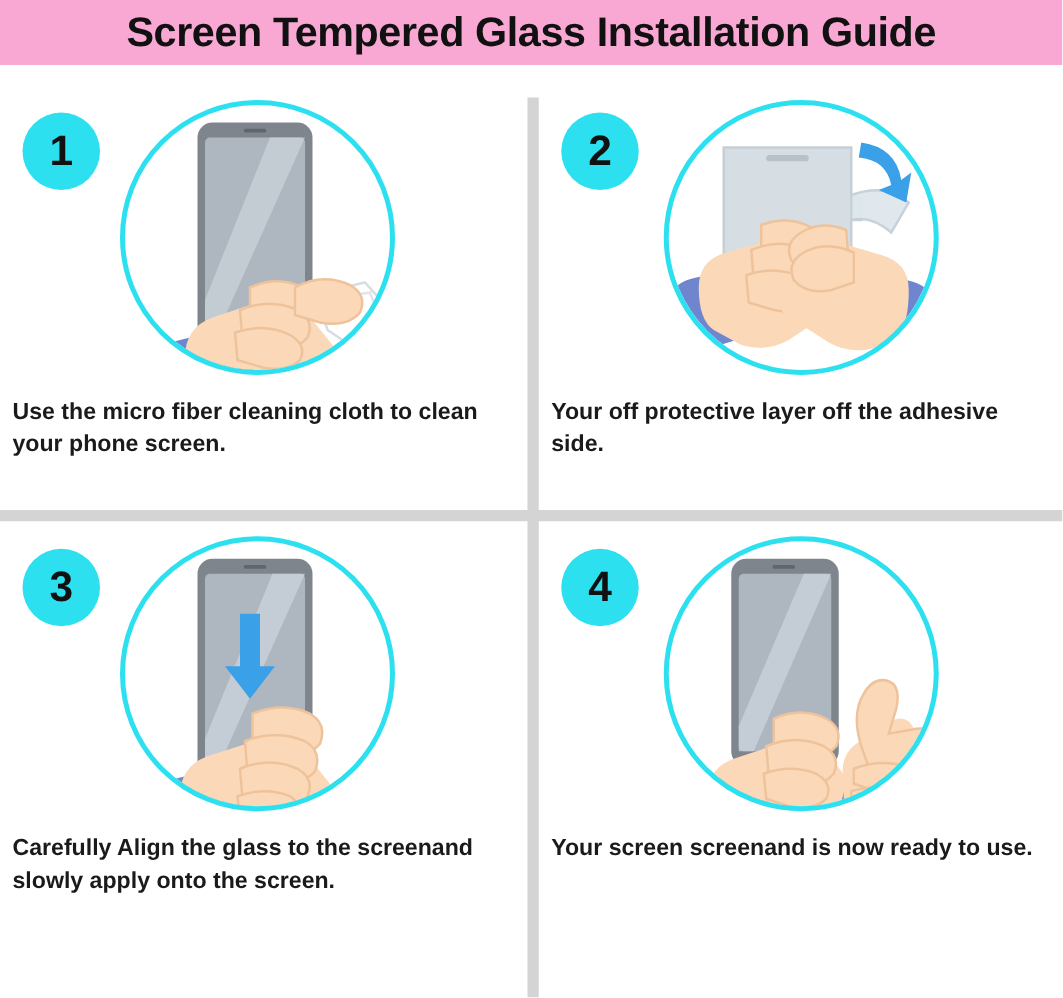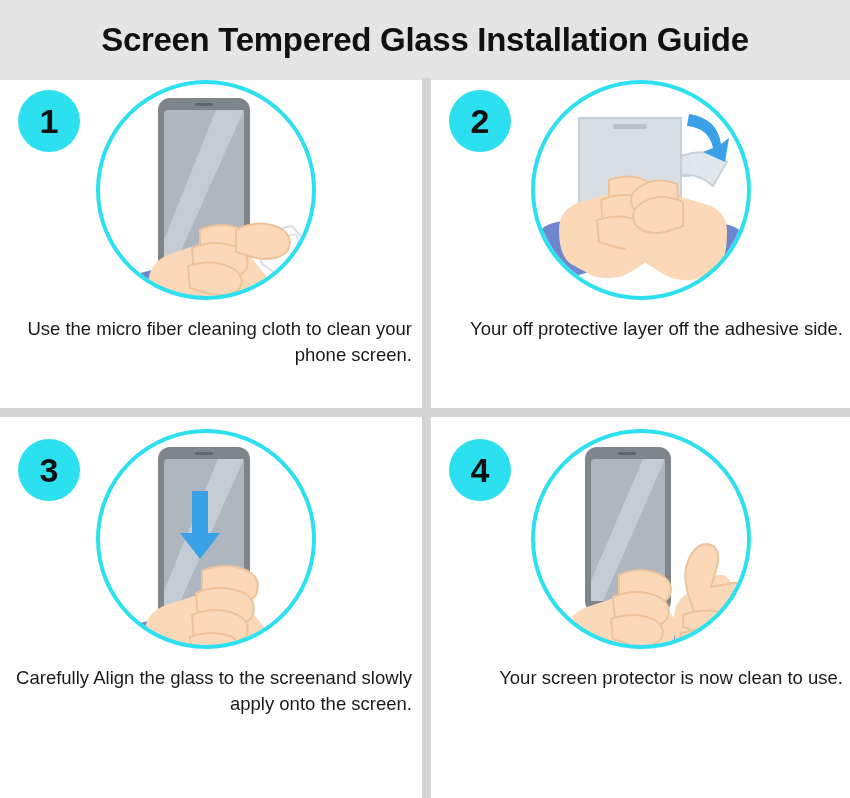--- a/index.html
+++ b/index.html
@@ -19,22 +19,22 @@
     height: 798px;
     background: #ffffff;
   }
 
   
   .header {
     position: absolute;
     left: 0;
     top: 0;
     width: 850px;
-    height: 80px;
-    background: #e5e5e5;
+    height: 52px;
+    background: #f9a8d4;
     display: flex;
     align-items: center;
     justify-content: center;
   }
   .header-title {
     font-size: 33px;
     font-weight: bold;
     color: #111111;
     letter-spacing: -0.3px;
     white-space: nowrap;
@@ -108,23 +108,23 @@
     border-radius: 50%;
     border: 4px solid #2de0f0;
     box-sizing: border-box;
   }
 
   .caption {
     position: absolute;
     left: 10px;
     right: 10px;
     top: 248px;
-    text-align: right;
+    text-align: left;
     font-size: 18.5px;
-    font-weight: normal;
+    font-weight: bold;
     color: #1a1a1a;
     line-height: 1.42;
   }
 
   svg { display: block; }
 </style>
 </head>
 <body>
 
 <div class="page">
@@ -278,17 +278,17 @@
             <path d="M210 256 L210 214 Q210 198 190 194 L150 182 L136 236 L186 258 Z" fill="#6f86cf"></path>
             <path d="M144 196 Q140 176 154 166 L178 150 Q194 140 200 154 L204 186 Q206 204 192 214 L168 228 Q152 236 144 224 Z" fill="#fbd9b8"></path>
 
             <path d="M158 168 Q150 142 160 126 Q168 112 180 116 Q190 120 186 138 L180 158 L202 154 Q216 152 216 166 Q216 176 204 180 L166 190 Z" fill="#fbd9b8" stroke="#eec39c" stroke-width="2"></path>
             <path d="M152 186 Q172 178 194 184 Q206 190 200 200 Q190 208 170 204 L152 198 Z" fill="#fbd9b8" stroke="#eec39c" stroke-width="2"></path>
             <path d="M150 204 Q170 198 188 204 Q198 210 192 218 Q182 226 164 222 L150 216 Z" fill="#fbd9b8" stroke="#eec39c" stroke-width="2"></path>
           </g>
         </svg>
       </div>
 
-      <div class="caption">Your screen protector is now clean to use.</div>
+      <div class="caption">Your screen screenand is now ready to use.</div>
     </div>
 
   </div>
 </div>
 
 </body></html>

